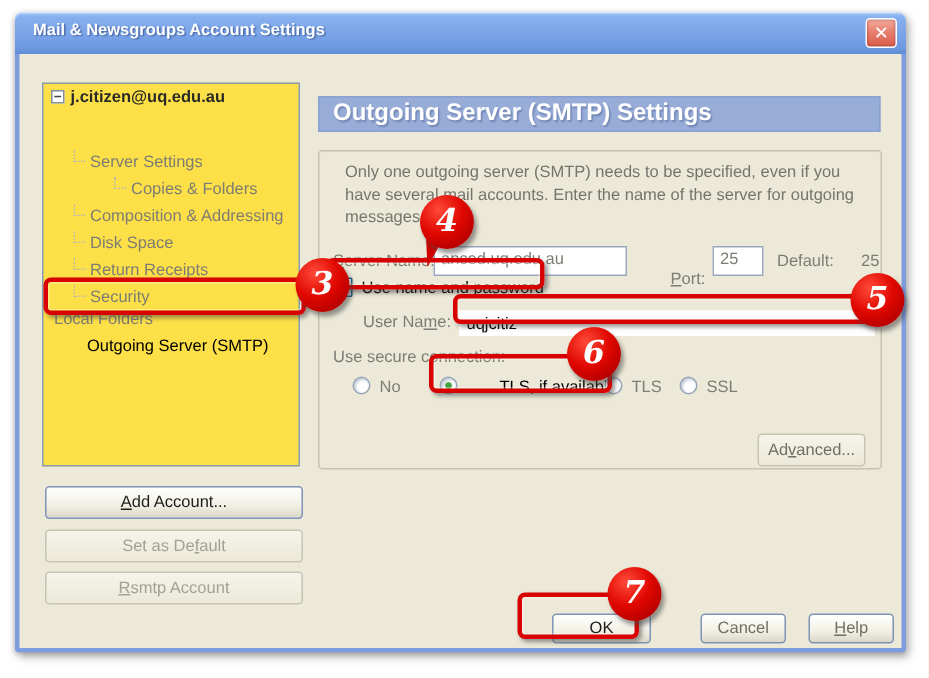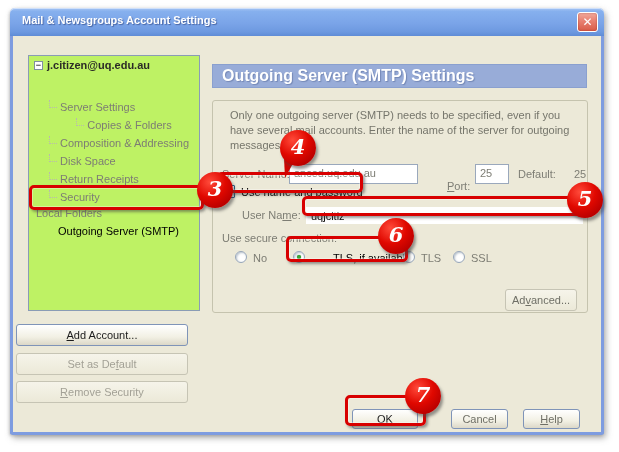--- a/index.html
+++ b/index.html
@@ -39,21 +39,21 @@
     border:1px solid #fff; border-radius:3px;
     color:#fff; font-weight:bold; font-size:12px; line-height:18px; text-align:center;
     box-shadow:inset 0 0 2px rgba(120,10,0,.5);
     cursor:default;
   }
   .client { position:absolute; left:-3px; top:28px; width:594px; height:399px; }
 
   
   .tree {
     position:absolute; left:18px; top:19px; width:172px; height:256px;
-    background:#bef264; border:1px solid #8A9CB5; overflow:hidden;
+    background:#fde047; border:1px solid #8A9CB5; overflow:hidden;
   }
   .tree-row { position:absolute; left:0; width:100%; white-space:nowrap; }
   .tree-account { left:5px; top:3px; font-weight:bold; color:#2b2b26; }
   .tree-account .expander {
     display:inline-block; width:9px; height:9px; line-height:7px;
     border:1px solid #7f8f9f; background:#fff; color:#444;
     font-size:9px; text-align:center; margin-right:4px; vertical-align:1px;
   }
   .tree-child { color:#7d7d74; padding-left:20px; }
   .tree-child::before {
@@ -69,21 +69,21 @@
     position:absolute; text-align:center;
     background:linear-gradient(#ffffff, #f2f0e4 60%, #dcd8c8 100%);
     border:1px solid #7f94b8; border-radius:3px;
     font-size:11px; color:#1c1c1c; cursor:default;
   }
   .btn.disabled {
     background:linear-gradient(#f6f4ea,#ece9d8);
     border-color:#c6c4b4; color:#a3a196;
   }
   .btn.dim-text { color:#6f6f66; }
-  .side-btn { left:6px; width:172px; height:22px; line-height:20px; }
+  .side-btn { left:20px; width:172px; height:22px; line-height:20px; }
   .u { text-decoration:underline; }
 
   
   .head-band {
     position:absolute; left:202px; top:28px; width:375px; height:24px;
     background:#98acd8; box-shadow:inset 0 0 0 1px #8aa0cf;
     color:#fff; font-weight:bold; font-size:16px; line-height:24px;
     padding-left:10px; text-shadow:1px 1px 1px rgba(70,90,140,.45);
   }
   .groupbox {
@@ -133,21 +133,21 @@
     pointer-events:none; z-index:30;
   }
   .callout-tail {
     position:absolute; width:0; height:0; z-index:29;
     border-top:20px solid #cf0400;
     border-right:11px solid transparent;
     border-left:1px solid transparent;
     pointer-events:none;
   }
 
-  .footer-btn { height:20px; line-height:18px; }
+  .footer-btn { height:20px; line-height:18px;margin-left:16px; }
 </style>
 </head>
 <body>
 
 <div id="stage">
   <div class="dialog">
 
     <div class="titlebar">
       <span class="title">Mail &amp; Newsgroups Account Settings</span>
       <div class="close-btn">✕</div>
@@ -164,21 +164,21 @@
         <div class="tree-row tree-child" style="top:80px;"><span>Composition &amp; Addressing</span></div>
         <div class="tree-row tree-child" style="top:98px;"><span>Disk Space</span></div>
         <div class="tree-row tree-child" style="top:116px;"><span>Return Receipts</span></div>
         <div class="tree-row tree-child" style="top:134px;"><span>Security</span></div>
         <div class="tree-row tree-top" style="top:151px;"><span>Local Folders</span></div>
         <div class="tree-row tree-selected" style="top:169px;"><span>Outgoing Server (SMTP)</span></div>
       </div>
 
       <div class="btn side-btn" style="top:288px;"><span class="u">A</span><span>dd Account...</span></div>
       <div class="btn side-btn disabled" style="top:317px;"><span>Set as De</span><span class="u">f</span><span>ault</span></div>
-      <div class="btn side-btn disabled" style="top:345px;"><span class="u">R</span><span>emove Security</span></div>
+      <div class="btn side-btn disabled" style="top:345px;"><span class="u">R</span><span>smtp Account</span></div>
 
       <div class="head-band"><span>Outgoing Server (SMTP) Settings</span></div>
 
       <div class="groupbox"></div>
 
       <div class="desc">Only one outgoing server (SMTP) needs to be specified, even if you have several mail accounts. Enter the name of the server for outgoing messages.</div>
 
       <div class="lbl" style="left:212px; top:132px;"><span class="u">S</span><span>erver Name:</span></div>
       <div class="field" style="left:279px; top:128px; width:129px; height:20px;">anced.uq.edu.au</div>
       <div class="lbl" style="left:437px; top:144px;"><span class="u">P</span><span>ort:</span></div>

